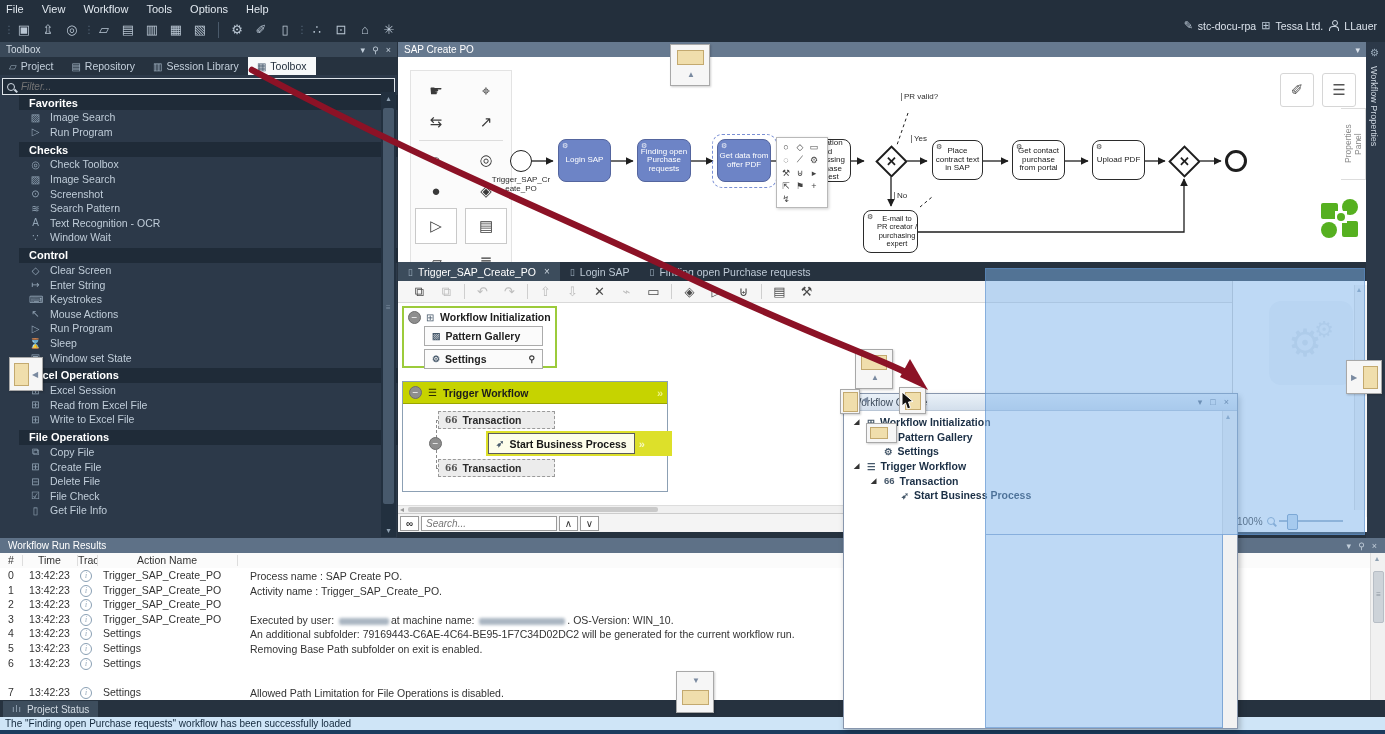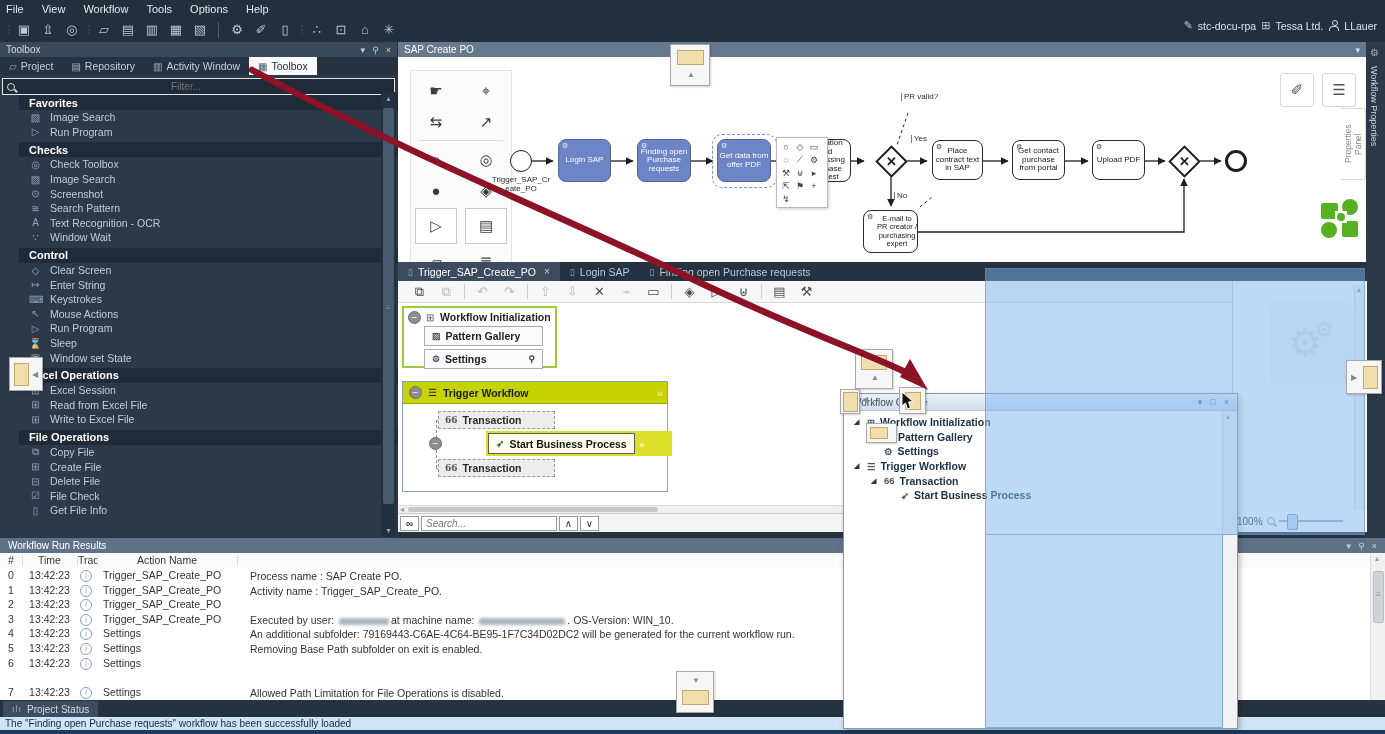--- a/index.html
+++ b/index.html
@@ -22,21 +22,21 @@
   .sidebar{left:0;top:42px;width:397px;height:496px;background:#2c3949;}
   .panel-title{height:15px;background:#3a4959;color:#d3dce5;font-size:10px;display:flex;align-items:center;padding:0 6px;}
   .panel-title .sp{flex:1;}
   .ptbtn{color:#c3cfdb;font-size:9px;margin-left:7px;}
   .tb-tabs{display:flex;height:18px;background:#26323f;align-items:stretch;}
   .side-tab{display:flex;align-items:center;gap:4px;padding:0 9px;font-size:10.5px;color:#c3cfdb;}
   .side-tab .ticon{font-size:10px;color:#9fb0c0;}
   .side-tab.active{background:#f7f9fa;color:#1d2a38;}
   .side-tab.active .ticon{color:#44586c;}
   .filter-row{margin:3px 2px 2px 2px;height:15px;background:#1f2b38;border:1px solid #dfe5ea;display:flex;align-items:center;padding:0 4px;gap:4px;}
-  .filter-row input{background:transparent;border:none;outline:none;color:#9fb0c0;font-size:10px;width:330px;font-family:"Liberation Sans",sans-serif;text-align:center;}
+  .filter-row input{background:transparent;border:none;outline:none;color:#9fb0c0;font-style:italic;font-size:10px;width:330px;font-family:"Liberation Sans",sans-serif;}
   .mag{position:relative;width:6px;height:6px;border:1.5px solid #cfd8e2;border-radius:50%;display:inline-block;}
   .mag::after{content:"";position:absolute;width:4px;height:1.5px;background:#cfd8e2;transform:rotate(45deg);right:-3.5px;bottom:-1.5px;}
   .tb-list{position:absolute;left:0;top:50px;width:381px;bottom:0;overflow:hidden;margin-left:19px;}
   .sec-hdr{height:15px;background:#1f2b38;color:#fff;font-weight:bold;font-size:11px;display:flex;align-items:center;padding:0 10px;margin-top:3px;}
   .sec-hdr .sp{flex:1;}
   .sec-chev{color:#9fb0c0;font-size:9px;font-weight:normal;}
   .tb-item{height:14.6px;display:flex;align-items:center;padding-left:10px;color:#c0cdd9;font-size:10.5px;gap:8px;}
   .tb-item .iico{width:13px;text-align:center;color:#93a5b6;font-size:10px;}
   .tb-item .sp{flex:1;}
   .star{font-size:10px;margin-right:6px;}
@@ -201,21 +201,21 @@
         <div class="side-tab">
           <span class="ticon">▱</span>
           <span>Project</span>
         </div>
         <div class="side-tab">
           <span class="ticon">▤</span>
           <span>Repository</span>
         </div>
         <div class="side-tab">
           <span class="ticon">▥</span>
-          <span>Activity Window</span>
+          <span>Session Library</span>
         </div>
         <div class="side-tab active">
           <span class="ticon">▦</span>
           <span>Toolbox</span>
         </div>
       </div>
     <div class="filter-row">
       <span class="mag"></span>
       <input placeholder="Filter..." style="">
     </div>

